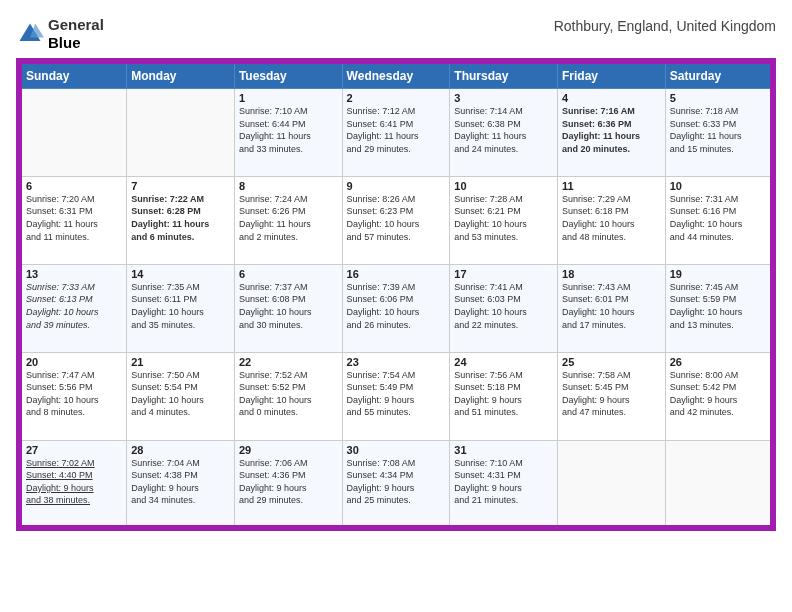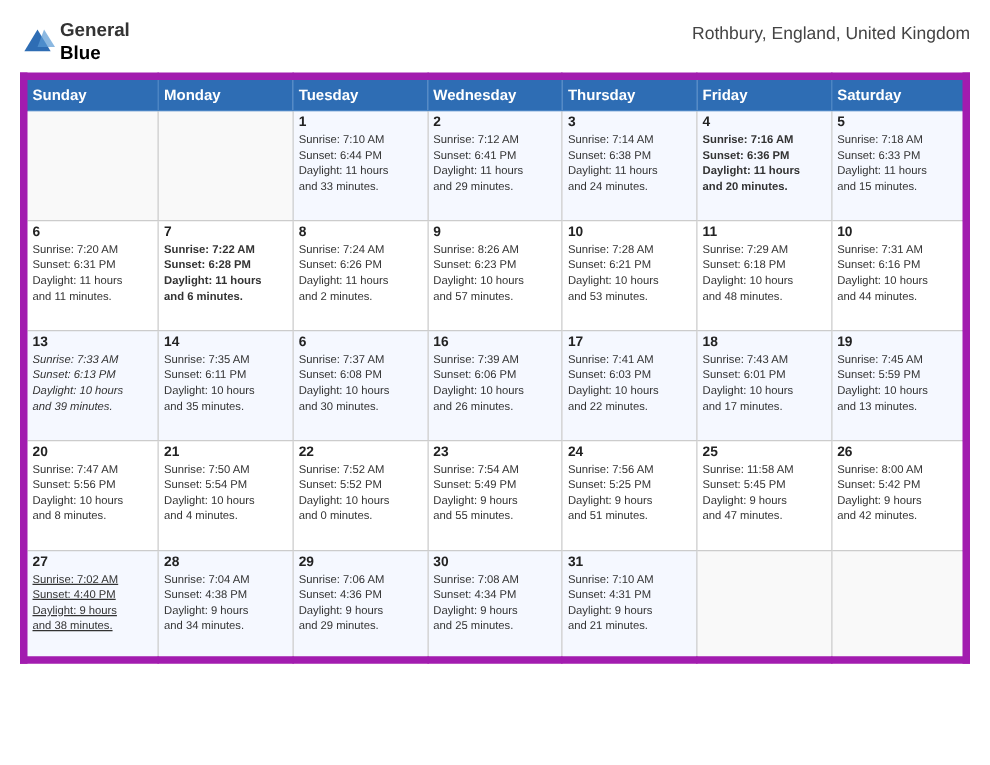--- a/index.html
+++ b/index.html
@@ -301,27 +301,27 @@
           <td>
             <span class="day-num">23</span>
             <div class="day-info" style="white-space: pre-line;">Sunrise: 7:54 AM
 Sunset: 5:49 PM
 Daylight: 9 hours
 and 55 minutes.</div>
           </td>
           <td>
             <span class="day-num">24</span>
             <div class="day-info" style="white-space: pre-line;">Sunrise: 7:56 AM
-Sunset: 5:25 PM
+Sunset: 5:18 PM
 Daylight: 9 hours
 and 51 minutes.</div>
           </td>
           <td>
             <span class="day-num">25</span>
-            <div class="day-info" style="white-space: pre-line;">Sunrise: 11:58 AM
+            <div class="day-info" style="white-space: pre-line;">Sunrise: 7:58 AM
 Sunset: 5:45 PM
 Daylight: 9 hours
 and 47 minutes.</div>
           </td>
           <td>
             <span class="day-num">26</span>
             <div class="day-info" style="white-space: pre-line;">Sunrise: 8:00 AM
 Sunset: 5:42 PM
 Daylight: 9 hours
 and 42 minutes.</div>

